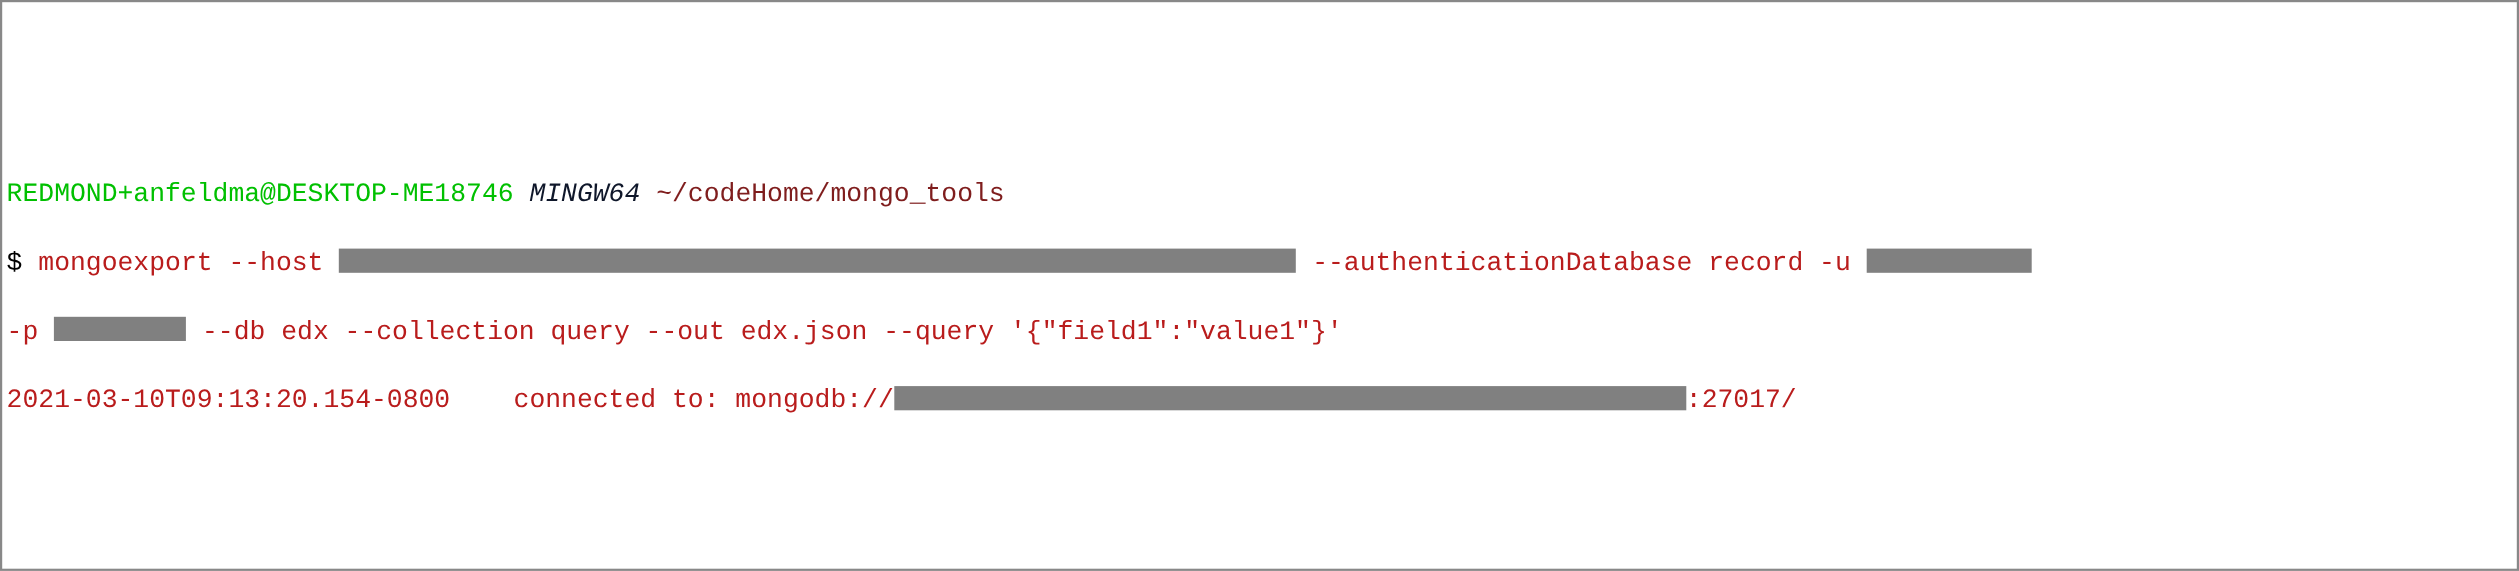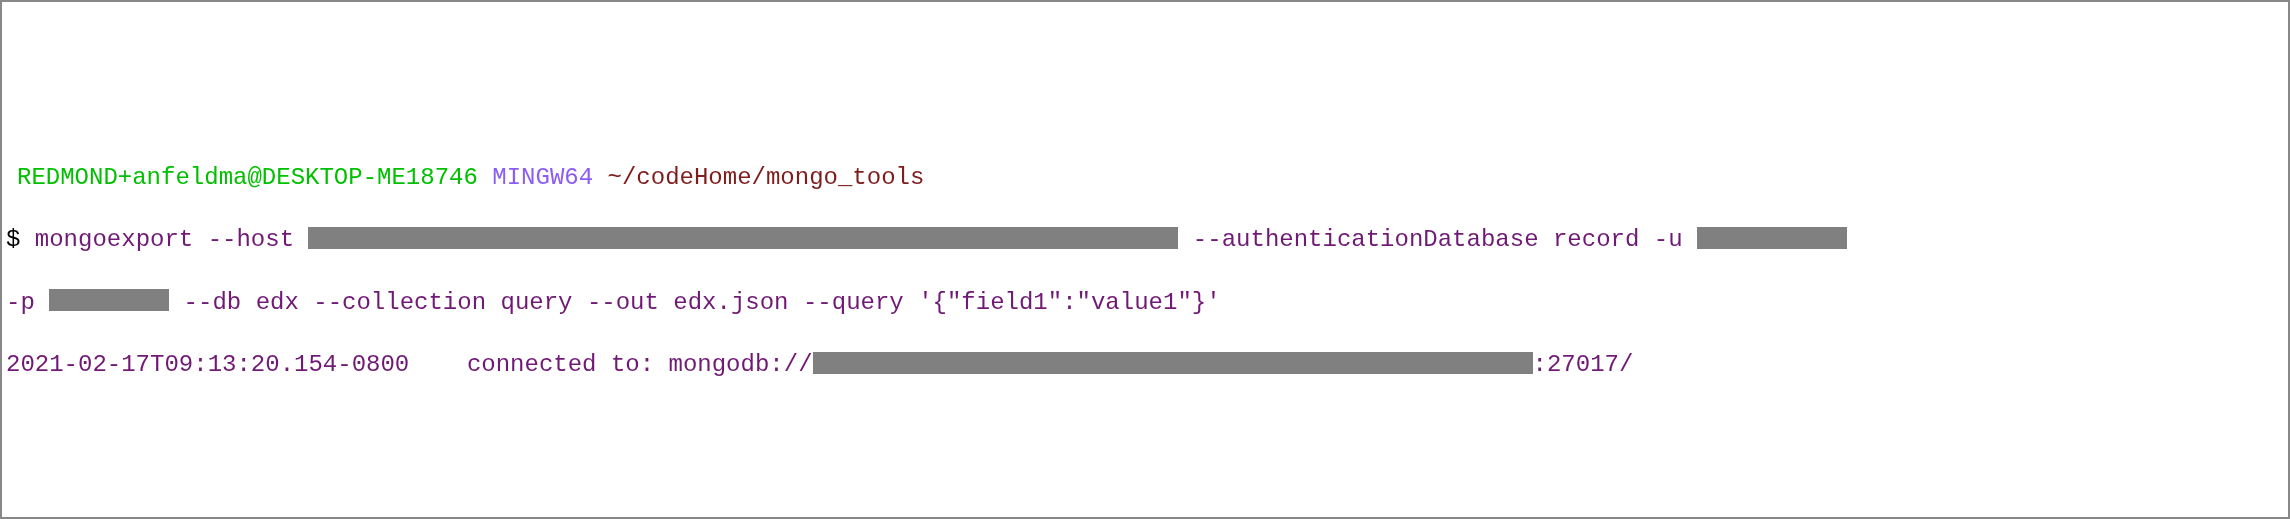--- a/index.html
+++ b/index.html
@@ -17,33 +17,33 @@
       width: 2290px;
       height: 519px;
       white-space: pre;
       overflow: hidden;
     }
     .terminal {
       color: #000000;
     }
     .user-host {
       color: #00c000;
-      margin-left: 11px;
     }
     .mingw {
-      color: #8b5cf6;
+      color: #0f172a;
+      font-style: italic;
     }
     .path {
       color: #7f1d1d;
     }
     .dollar {
       color: #000000;
     }
     .cmd-text {
-      color: #701a75;
+      color: #b91c1c;
     }
     .redacted {
       display: inline-block;
       background: #808080;
       height: 22px;
       vertical-align: middle;
       position: relative;
       top: -2px;
     }
     .line {
@@ -52,21 +52,21 @@
   </style>
 </head>
 <body>
 
 
 
 <div class="terminal">
 <div class="line"><span class="user-host">REDMOND+anfeldma@DESKTOP-ME18746</span> <span class="mingw">MINGW64</span> <span class="path">~/codeHome/mongo_tools</span></div>
 <div class="line"><span class="dollar">$ </span><span class="cmd-text">mongoexport --host </span><span class="redacted" style="width:870px"></span><span class="cmd-text"> --authenticationDatabase record -u </span><span class="redacted" style="width:150px"></span></div>
 <div class="line"><span class="cmd-text">-p </span><span class="redacted" style="width:120px"></span><span class="cmd-text"> --db edx --collection query --out edx.json --query '{"field1":"value1"}'</span></div>
-<div class="line"><span class="cmd-text">2021-02-17T09:13:20.154-0800    connected to: mongodb://</span><span class="redacted" style="width:720px"></span><span class="cmd-text">:27017/</span></div>
+<div class="line"><span class="cmd-text">2021-03-10T09:13:20.154-0800    connected to: mongodb://</span><span class="redacted" style="width:720px"></span><span class="cmd-text">:27017/</span></div>
 <div class="line"> </div>
 
 
 
 
 
 
 
 </div>
 

